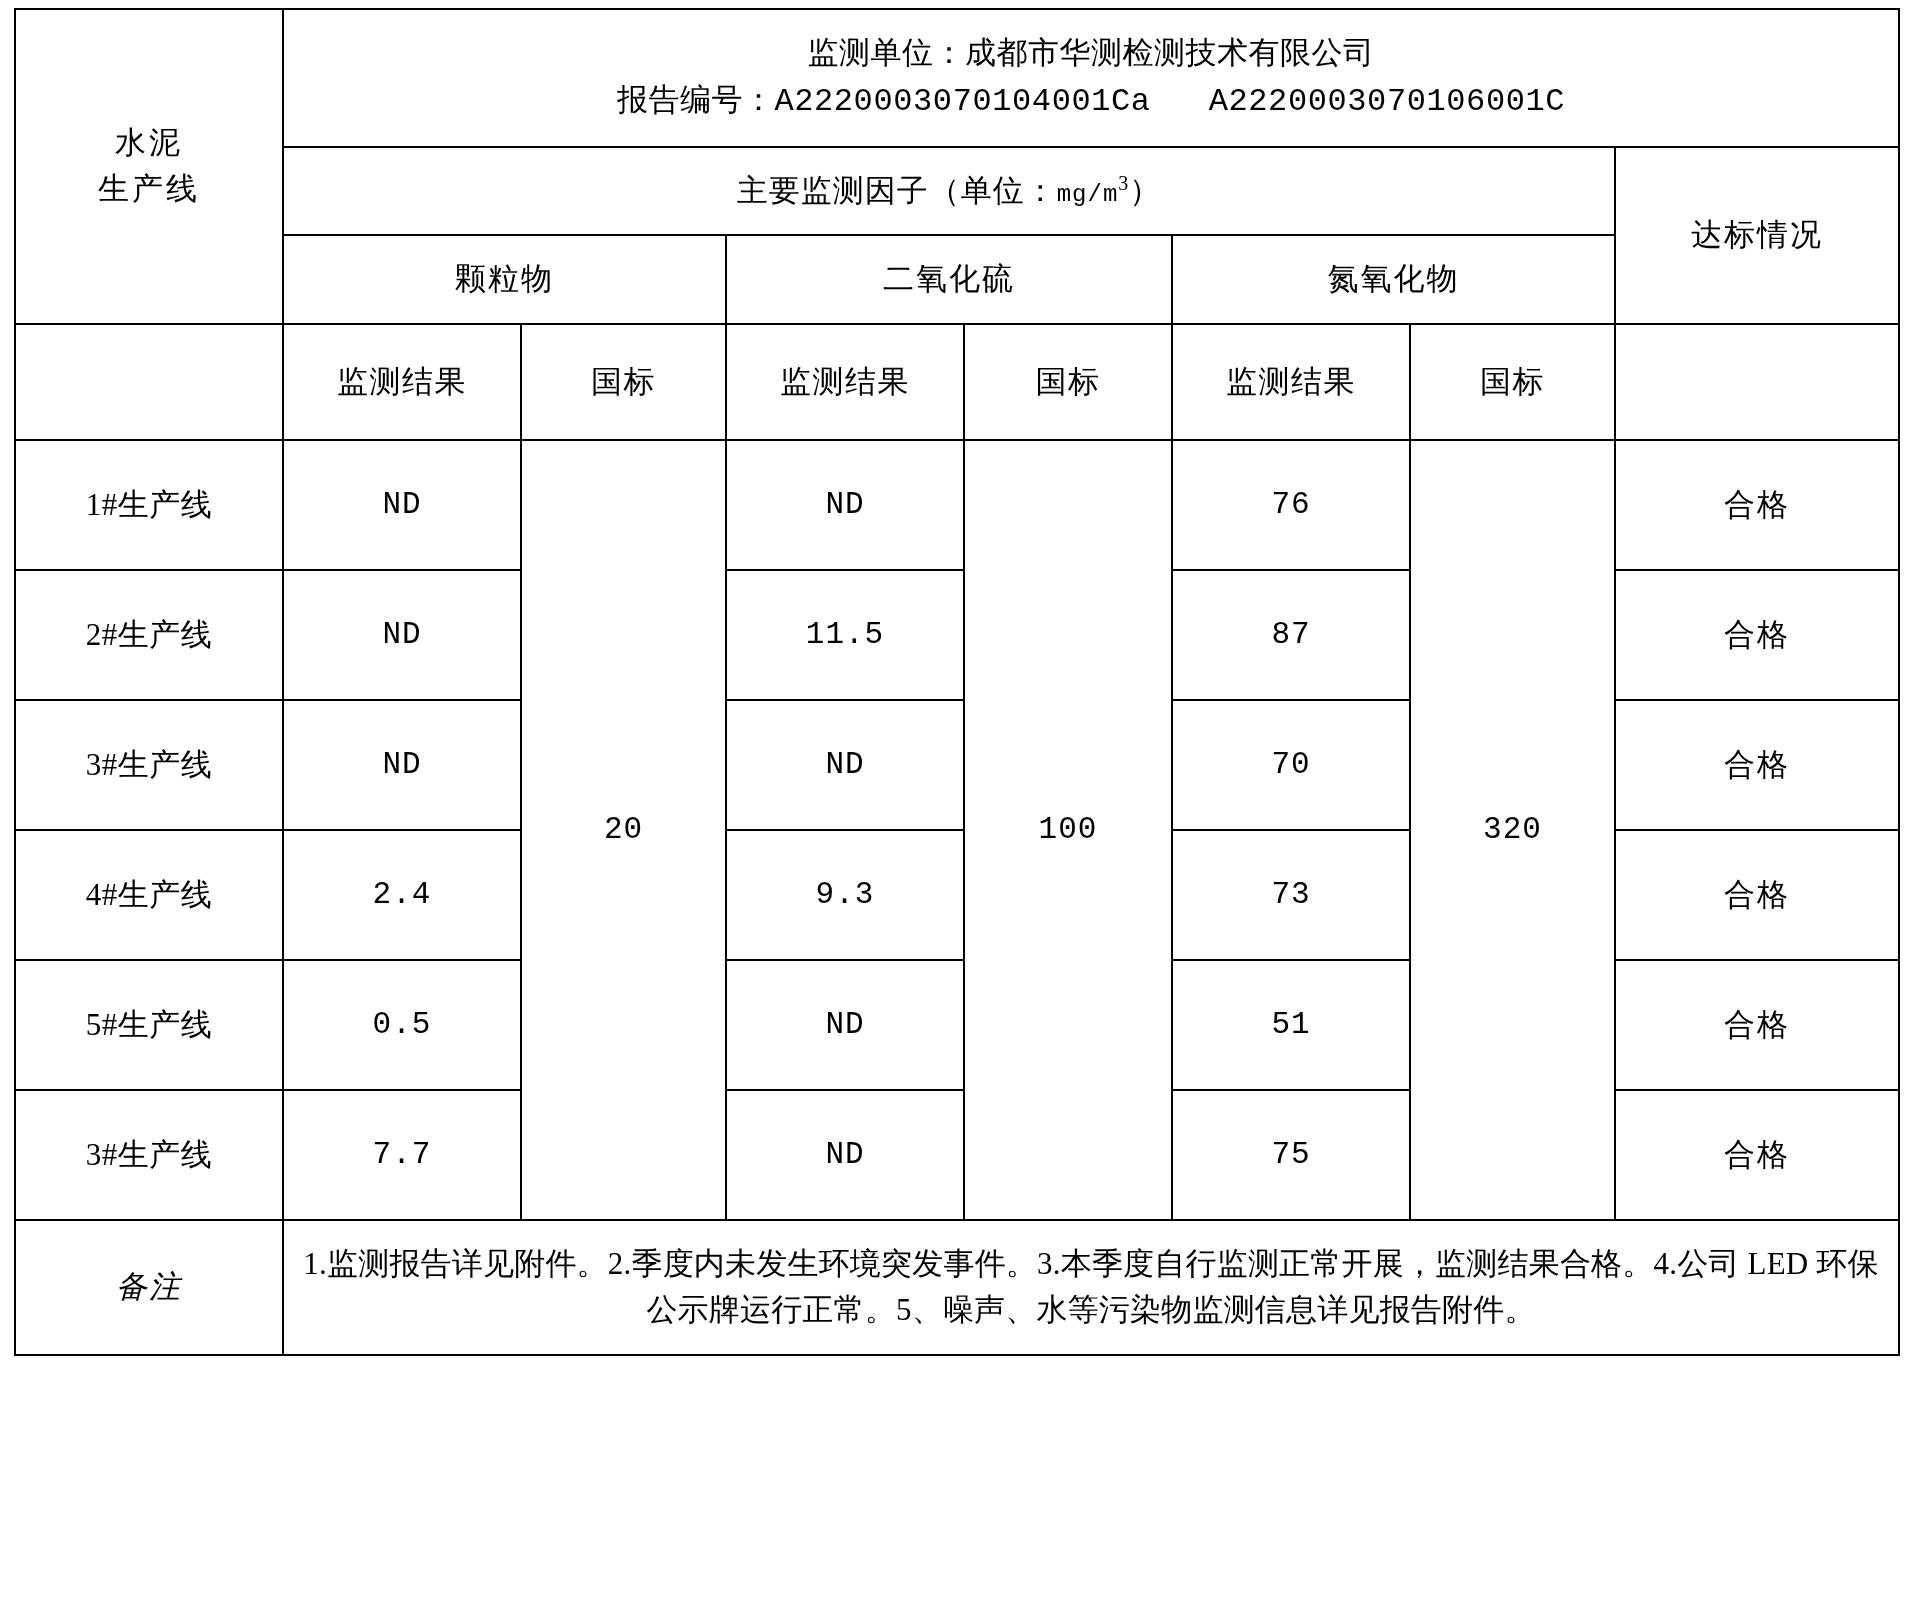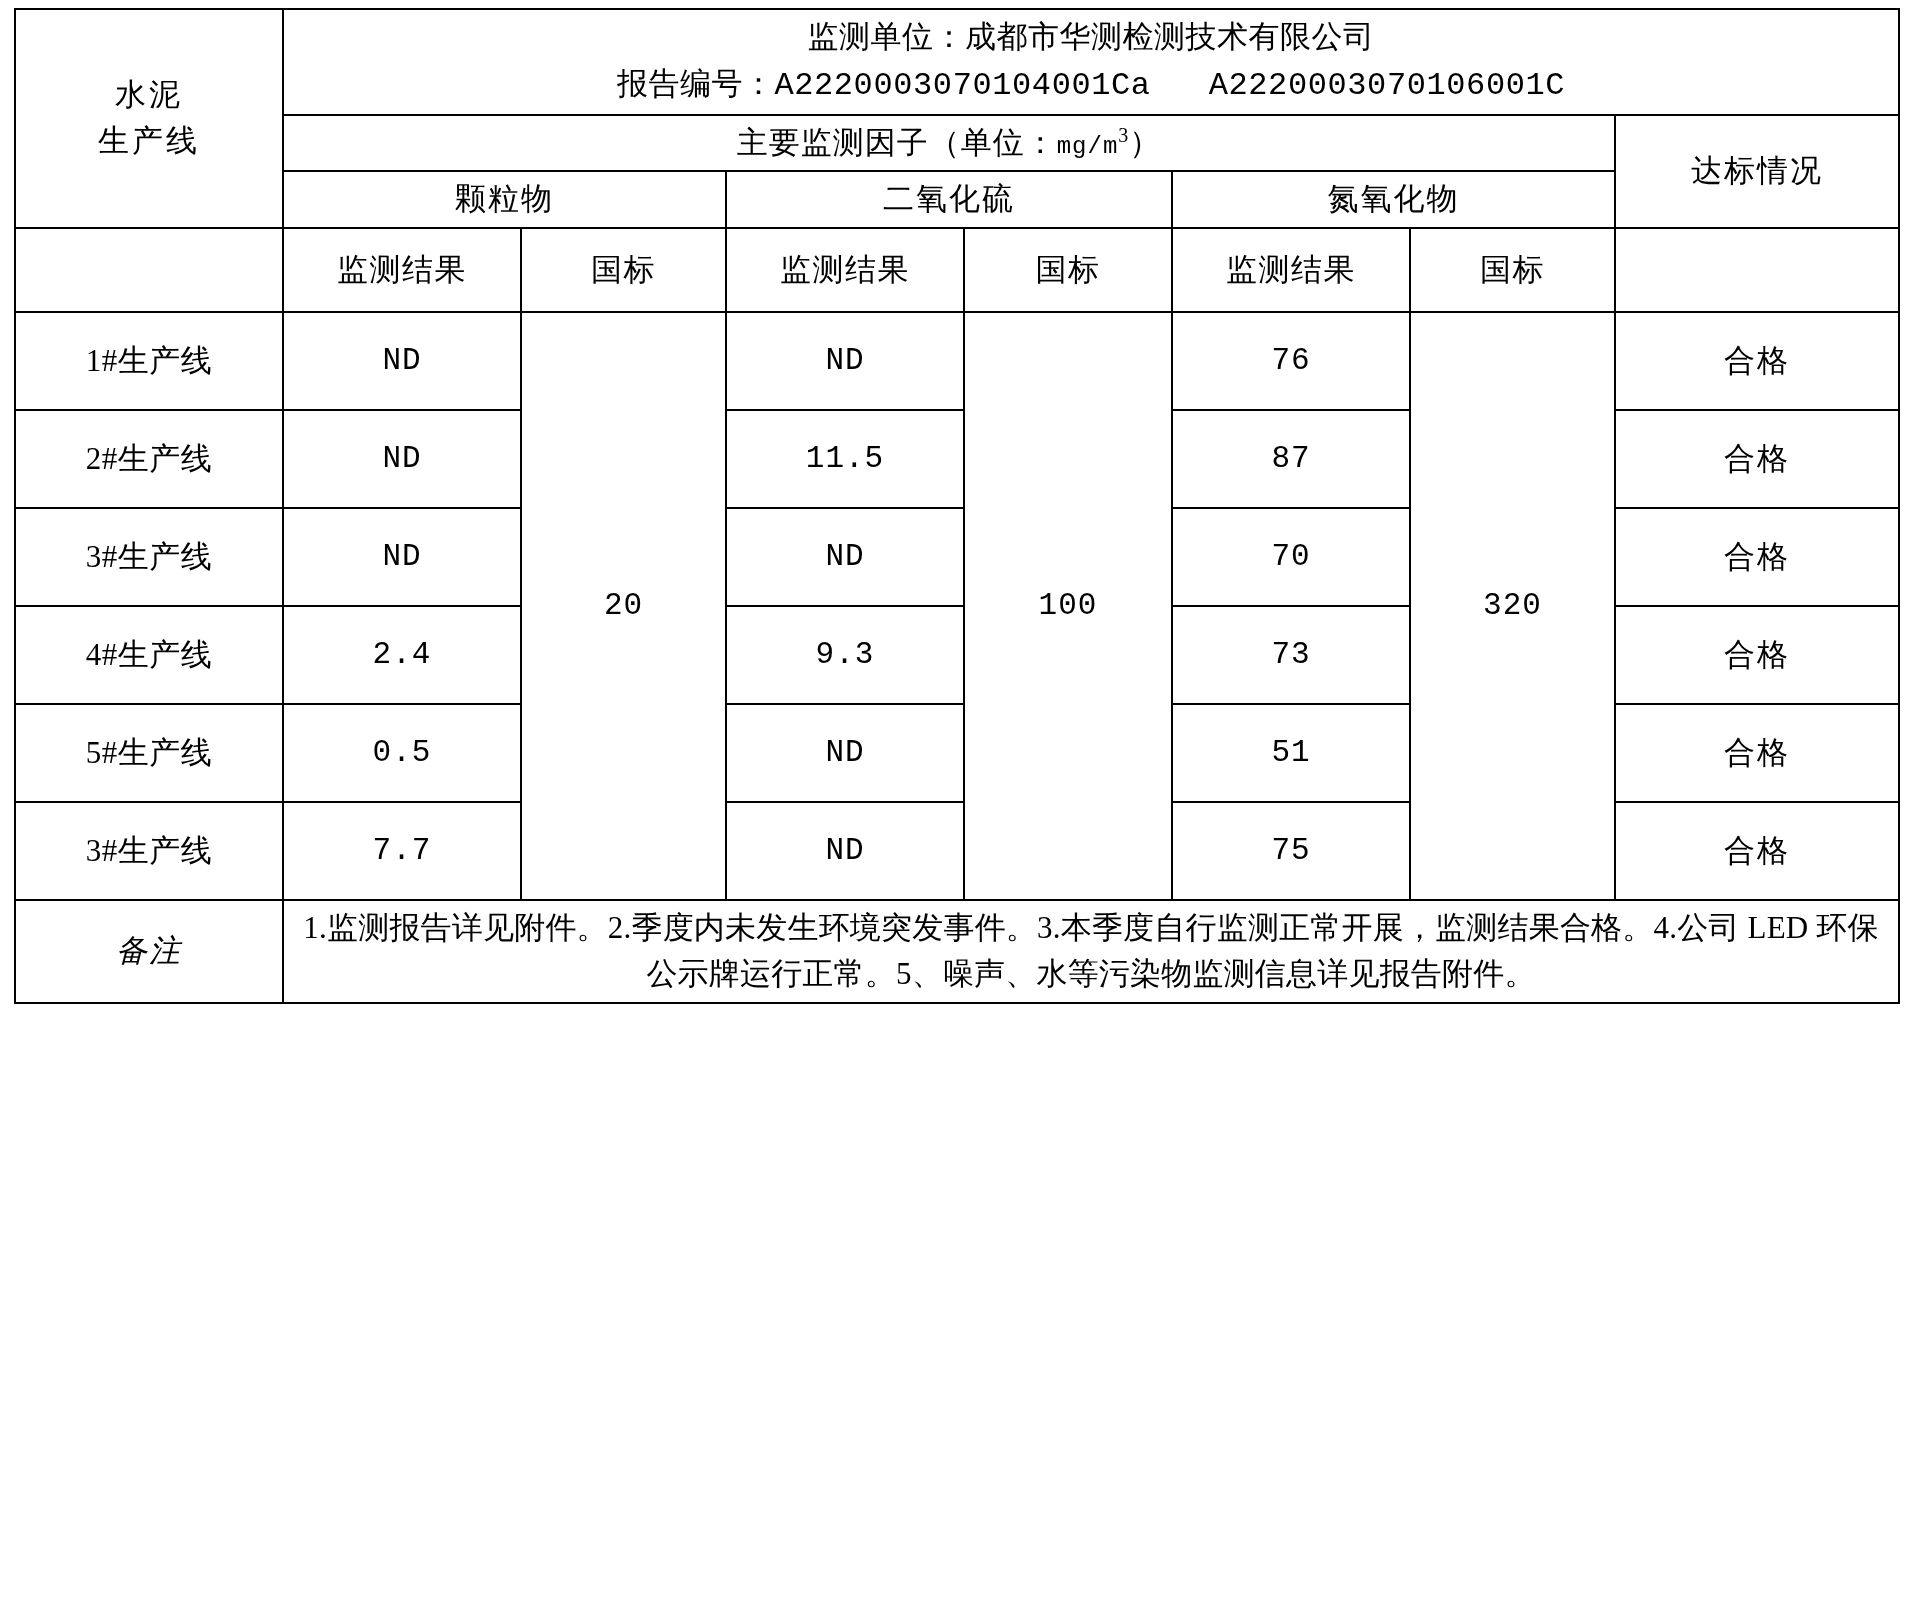--- a/index.html
+++ b/index.html
@@ -25,21 +25,21 @@
     table-layout: fixed;
     width: 1884px;
     margin: 0 auto;
   }
   table.report td {
     border: 2px solid #000000;
     text-align: center;
     vertical-align: middle;
     font-size: 31px;
     line-height: 1.5;
-    padding: 4px 6px;
+    padding: 20px 6px;
   }
   .hdr-left {
     text-align: left;
     padding-left: 22px;
   }
   .org-cell {
     font-size: 32px;
     line-height: 1.95;
     padding-top: 14px;
     padding-bottom: 10px;

